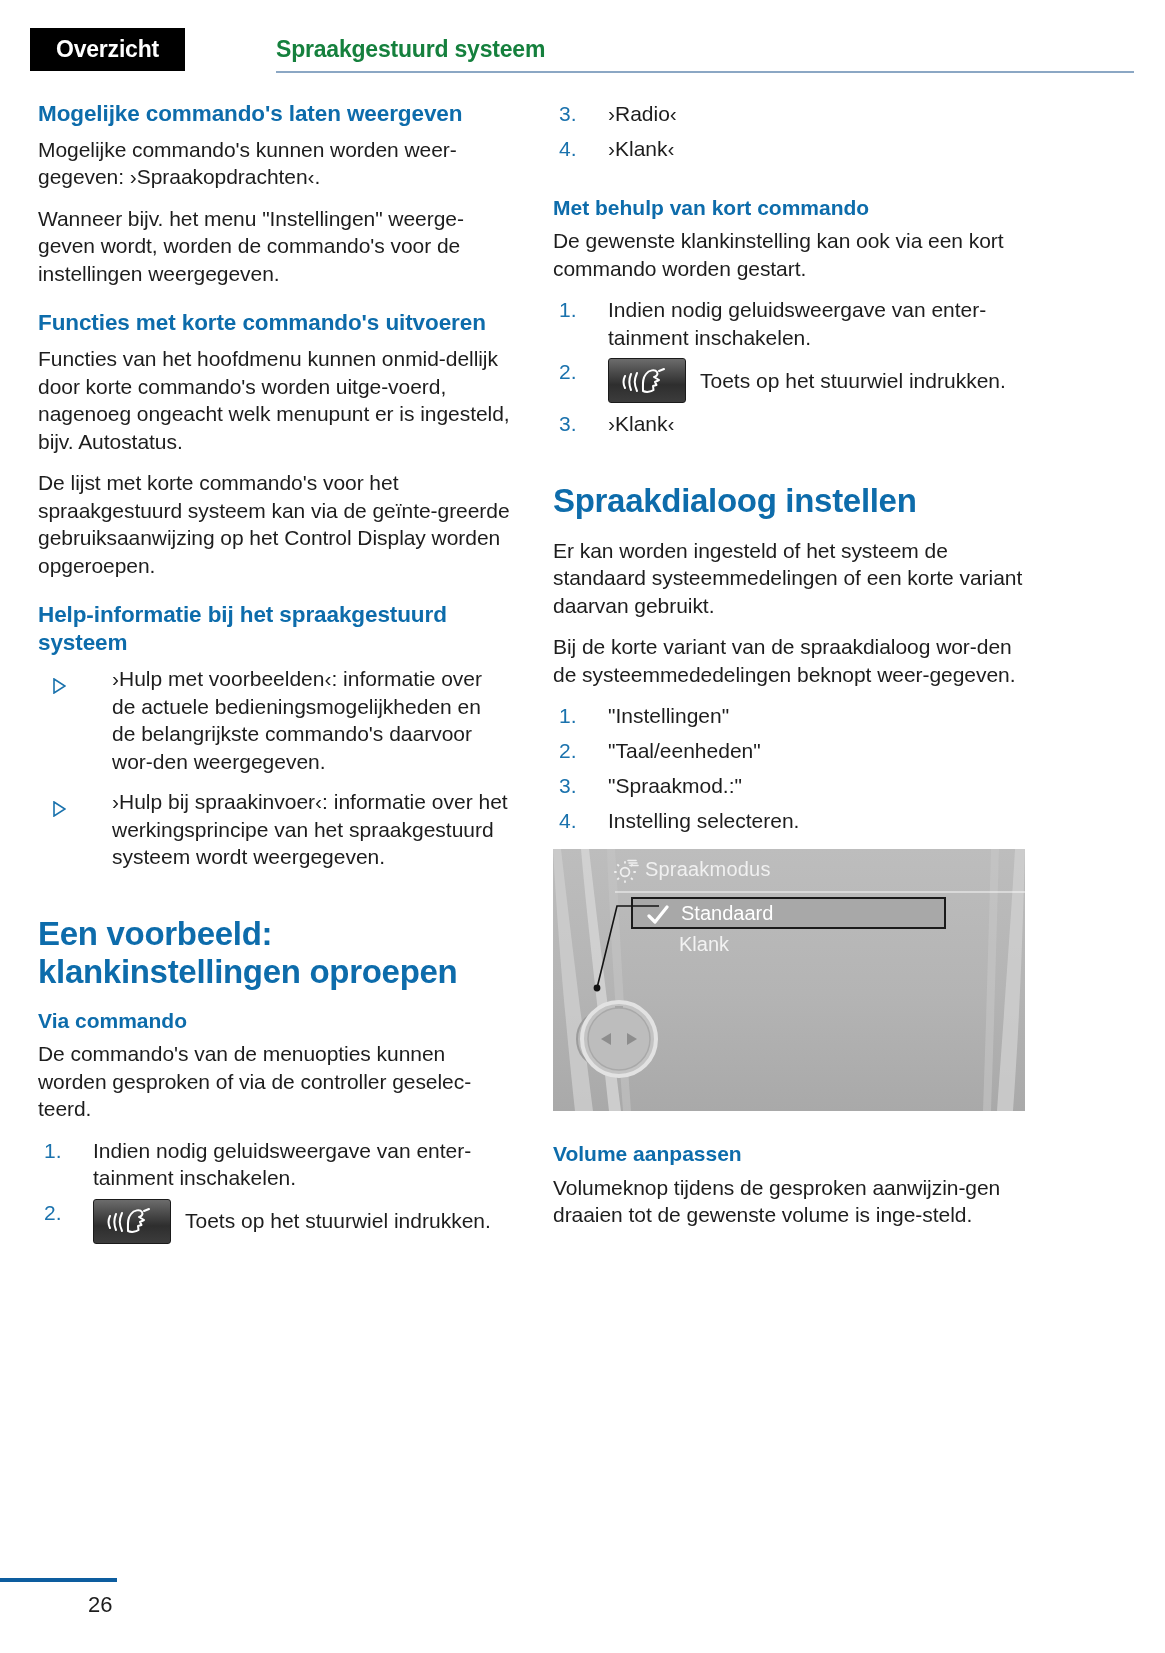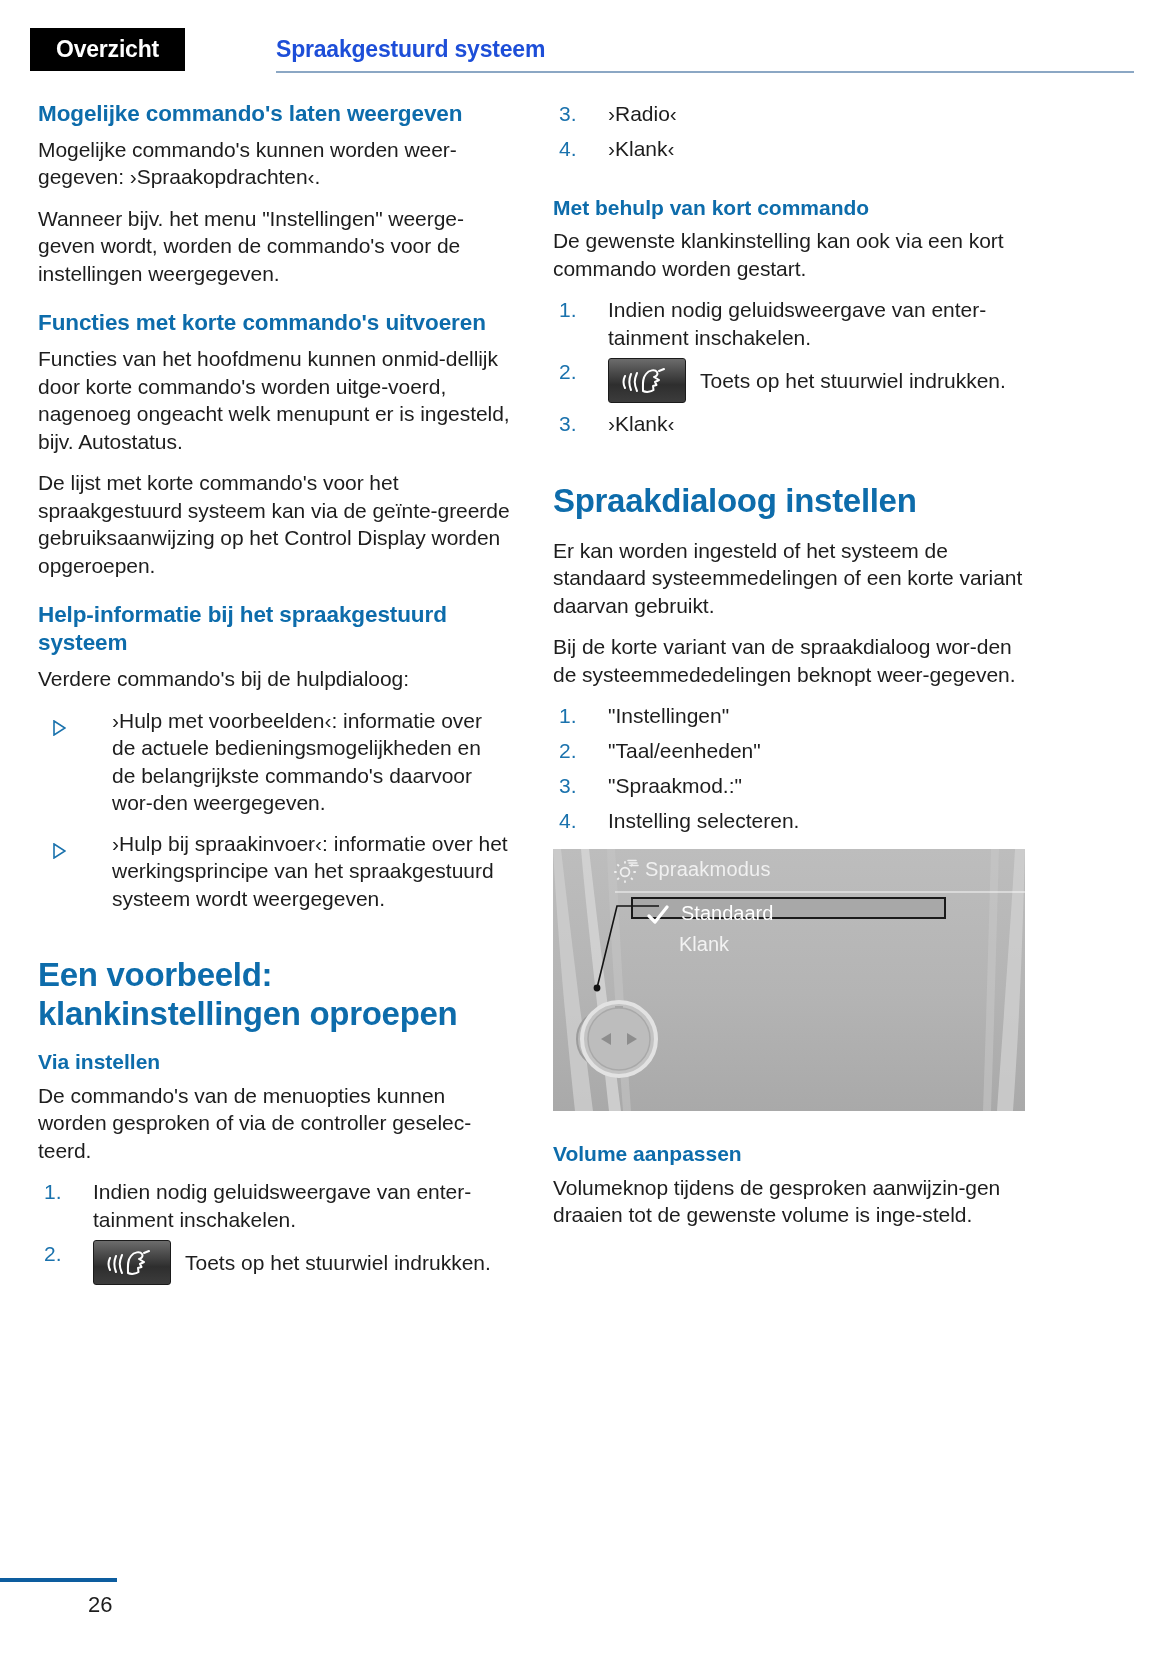--- a/index.html
+++ b/index.html
@@ -35,21 +35,21 @@
     padding: 0 26px;
     letter-spacing: -0.2px;
   }
   .header-section {
     position: absolute;
     left: 276px;
     top: 28px;
     height: 43px;
     display: flex;
     align-items: center;
-    color: #1d4ed8;
+    color: #15803d;
     font-weight: bold;
     font-size: 23px;
     letter-spacing: -0.2px;
   }
   .header-rule {
     position: absolute;
     left: 276px;
     right: 31px;
     top: 71px;
     height: 2px;
@@ -210,21 +210,21 @@
     left: 60px;
     top: 9px;
     width: 26px;
     height: 26px;
   }
   .fig-row-selected {
     position: absolute;
     left: 78px;
     width: 315px;
     top: 48px;
-    height: 22px;
+    height: 32px;
     border: 2px solid #1a1a1a;
     background: #a8a8a8;
   }
   .fig-row-selected .lbl {
     position: absolute;
     left: 48px;
     top: 3px;
     font-size: 20px;
     color: #ffffff;
   }
@@ -280,21 +280,20 @@
     <p class="body">Mogelijke commando's kunnen worden weer-gegeven: ›Spraakopdrachten‹.</p>
     <p class="body">Wanneer bijv. het menu "Instellingen" weerge-geven wordt, worden de commando's voor de instellingen weergegeven.</p>
 
     <div class="spacer-sm"></div>
     <h3 class="sub">Functies met korte commando's uitvoeren</h3>
     <p class="body">Functies van het hoofdmenu kunnen onmid-dellijk door korte commando's worden uitge-voerd, nagenoeg ongeacht welk menupunt er is ingesteld, bijv. Autostatus.</p>
     <p class="body">De lijst met korte commando's voor het spraakgestuurd systeem kan via de geïnte-greerde gebruiksaanwijzing op het Control Display worden opgeroepen.</p>
 
     <div class="spacer-sm"></div>
     <h3 class="sub">Help-informatie bij het spraakgestuurd systeem</h3>
-    <p class="body">Verdere commando's bij de hulpdialoog:</p>
 
     <ul class="bullets">
       <li>
         <span class="tri">
           <svg width="13" height="16" viewBox="0 0 13 16">
               <polygon points="1,1 12,8 1,15" fill="none" stroke="#1a72ad" stroke-width="1.6"></polygon>
             </svg>
         </span>
         <span>›Hulp met voorbeelden‹: informatie over de actuele bedieningsmogelijkheden en de belangrijkste commando's daarvoor wor-den weergegeven.</span>
       </li>
@@ -304,21 +303,21 @@
               <polygon points="1,1 12,8 1,15" fill="none" stroke="#1a72ad" stroke-width="1.6"></polygon>
             </svg>
         </span>
         <span>›Hulp bij spraakinvoer‹: informatie over het werkingsprincipe van het spraakgestuurd systeem wordt weergegeven.</span>
       </li>
     </ul>
 
     <div class="spacer-lg"></div>
     <h2 class="major">Een voorbeeld: klankinstellingen oproepen</h2>
 
-    <h4 class="minor">Via instellen</h4>
+    <h4 class="minor">Via commando</h4>
     <p class="body">De commando's van de menuopties kunnen worden gesproken of via de controller geselec-teerd.</p>
 
     <ol class="steps">
       <li>
         <span class="num">1.</span>
         <span>Indien nodig geluidsweergave van enter-tainment inschakelen.</span>
       </li>
       <li class="with-icon">
         <span class="num">2.</span>
         <span class="speech-key">

